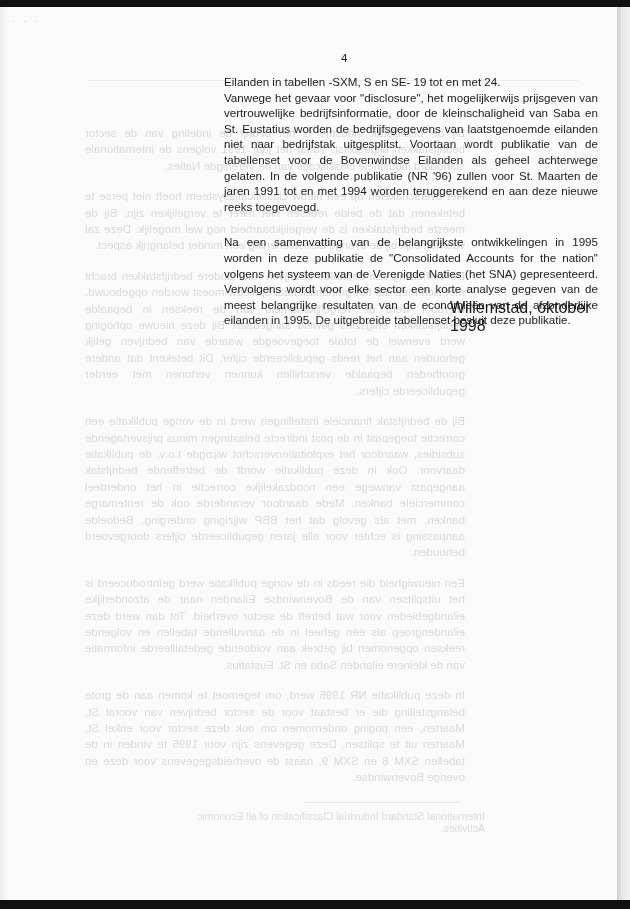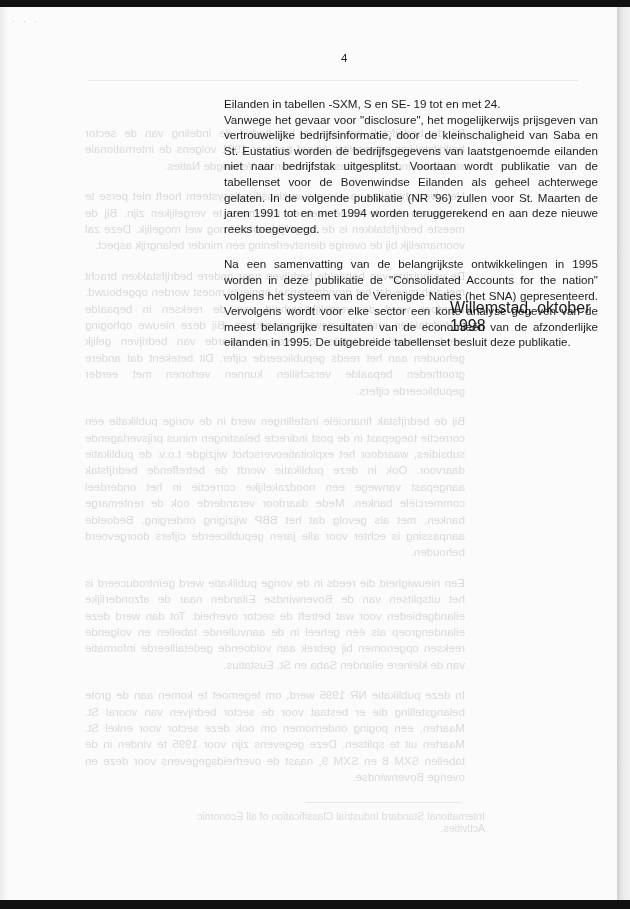--- a/index.html
+++ b/index.html
@@ -43,21 +43,21 @@
   }
   .page-number {
     position: absolute; left: 341px; top: 45px; font-size: 11.5px; color: #222;
   }
   .content {
     position: absolute; left: 224px; top: 67px; width: 374px;
     color: #1a1a1a; font-size: 11.6px; line-height: 15.6px;
   }
   .content p { margin: 0; text-align: justify; }
   .content p.gap { margin-top: 20px; }
-  .content p.first { text-align: left; margin-top: 22px; }
+  .content p.first { text-align: left; }
   .signature {
     position: absolute; left: 450px; top: 292px; font-size: 16px; color: #1a1a1a;
   }
 </style>
 </head>
 <body>
 
 <div class="page">
   <div class="left-shade"></div>
   <div class="corner-specks">· · ·</div>

